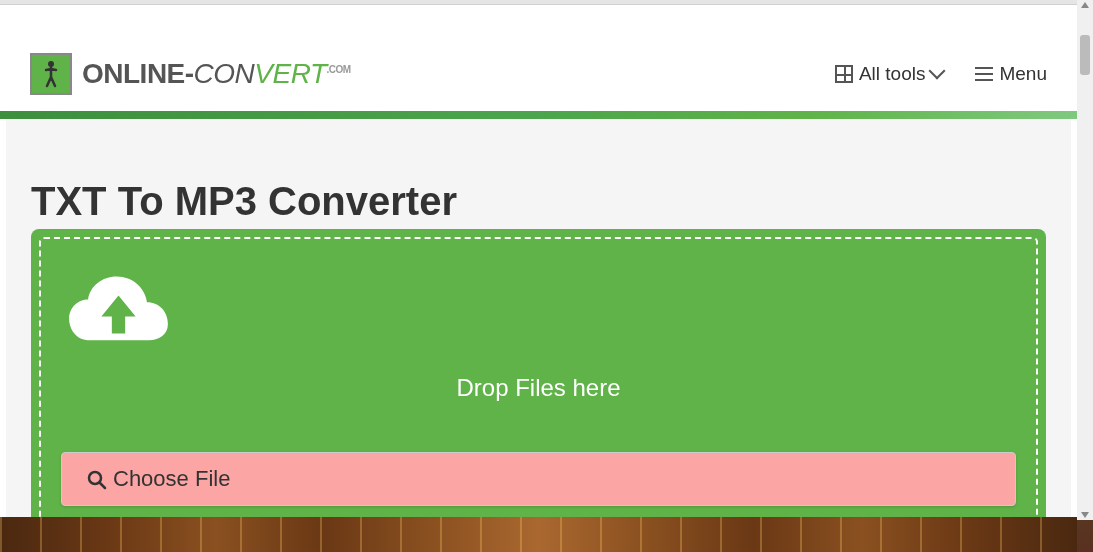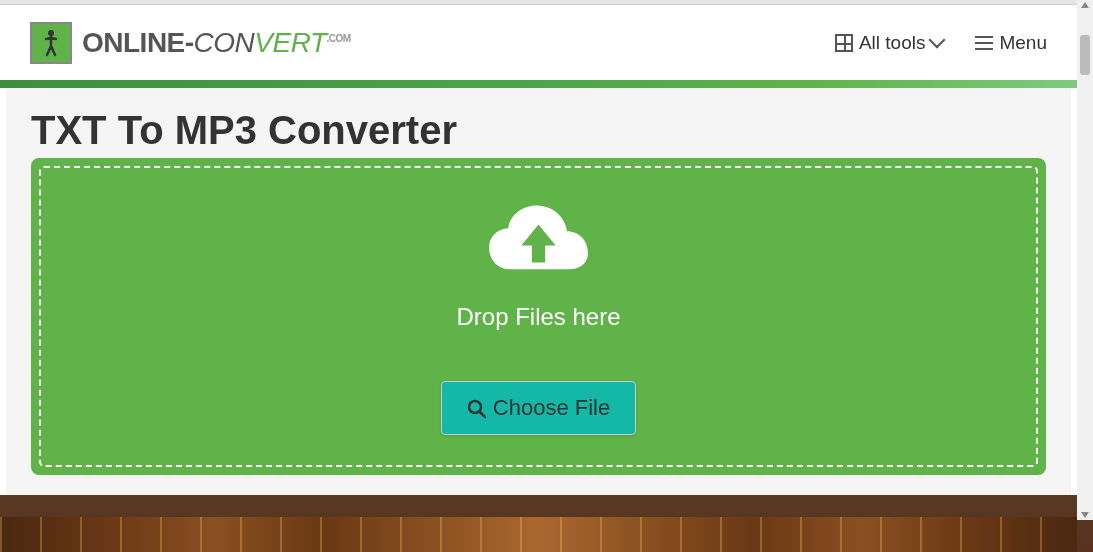--- a/index.html
+++ b/index.html
@@ -58,20 +58,21 @@
       background: #e5e5e5;
       border-bottom: 1px solid #d0d0d0;
     }
     header {
       display: flex;
       justify-content: space-between;
       align-items: center;
       padding: 15px 30px;
       background: #fff;
       height: 75px;
+      margin-top: 31px;
     }
     .logo-area {
       display: flex;
       align-items: center;
       gap: 10px;
     }
     .logo-icon {
       width: 42px;
       height: 42px;
       background: #5fb348;
@@ -159,52 +160,52 @@
       padding: 20px 25px;
       background: #f5f5f5;
       width: 1065px;
       margin-left: 6px;
     }
     .page-title {
       font-size: 40px;
       font-weight: bold;
       color: #333;
       margin-bottom: 5px;
+      margin-top: 40px;
     }
     .page-subtitle {
       font-size: 20px;
       color: #444;
       margin-bottom: 40px;
     }
     .dropzone-outer {
       background: #5fb348;
       border-radius: 8px;
       padding: 8px;
     }
     .dropzone {
       border: 2px dashed #fff;
       border-radius: 5px;
       padding: 30px 20px 30px;
       text-align: center;
       display: flex;
       flex-direction: column;
-      align-items: center;
     }
     .cloud-icon {
       width: 115px;
       height: 95px;
       margin-bottom: 10px;
     }
     .drop-text {
       color: #fff;
       font-size: 24px;
       margin-bottom: 50px;
     }
     .choose-btn {
-      background: #14b8a6;
+      background: #fca5a5;
       border: 1px solid #ccc;
       border-radius: 4px;
       padding: 13px 25px;
       font-size: 22px;
       color: #333;
       cursor: pointer;
       display: flex;
       align-items: center;
       gap: 8px;
       box-shadow: 0 1px 3px rgba(0,0,0,0.15);

